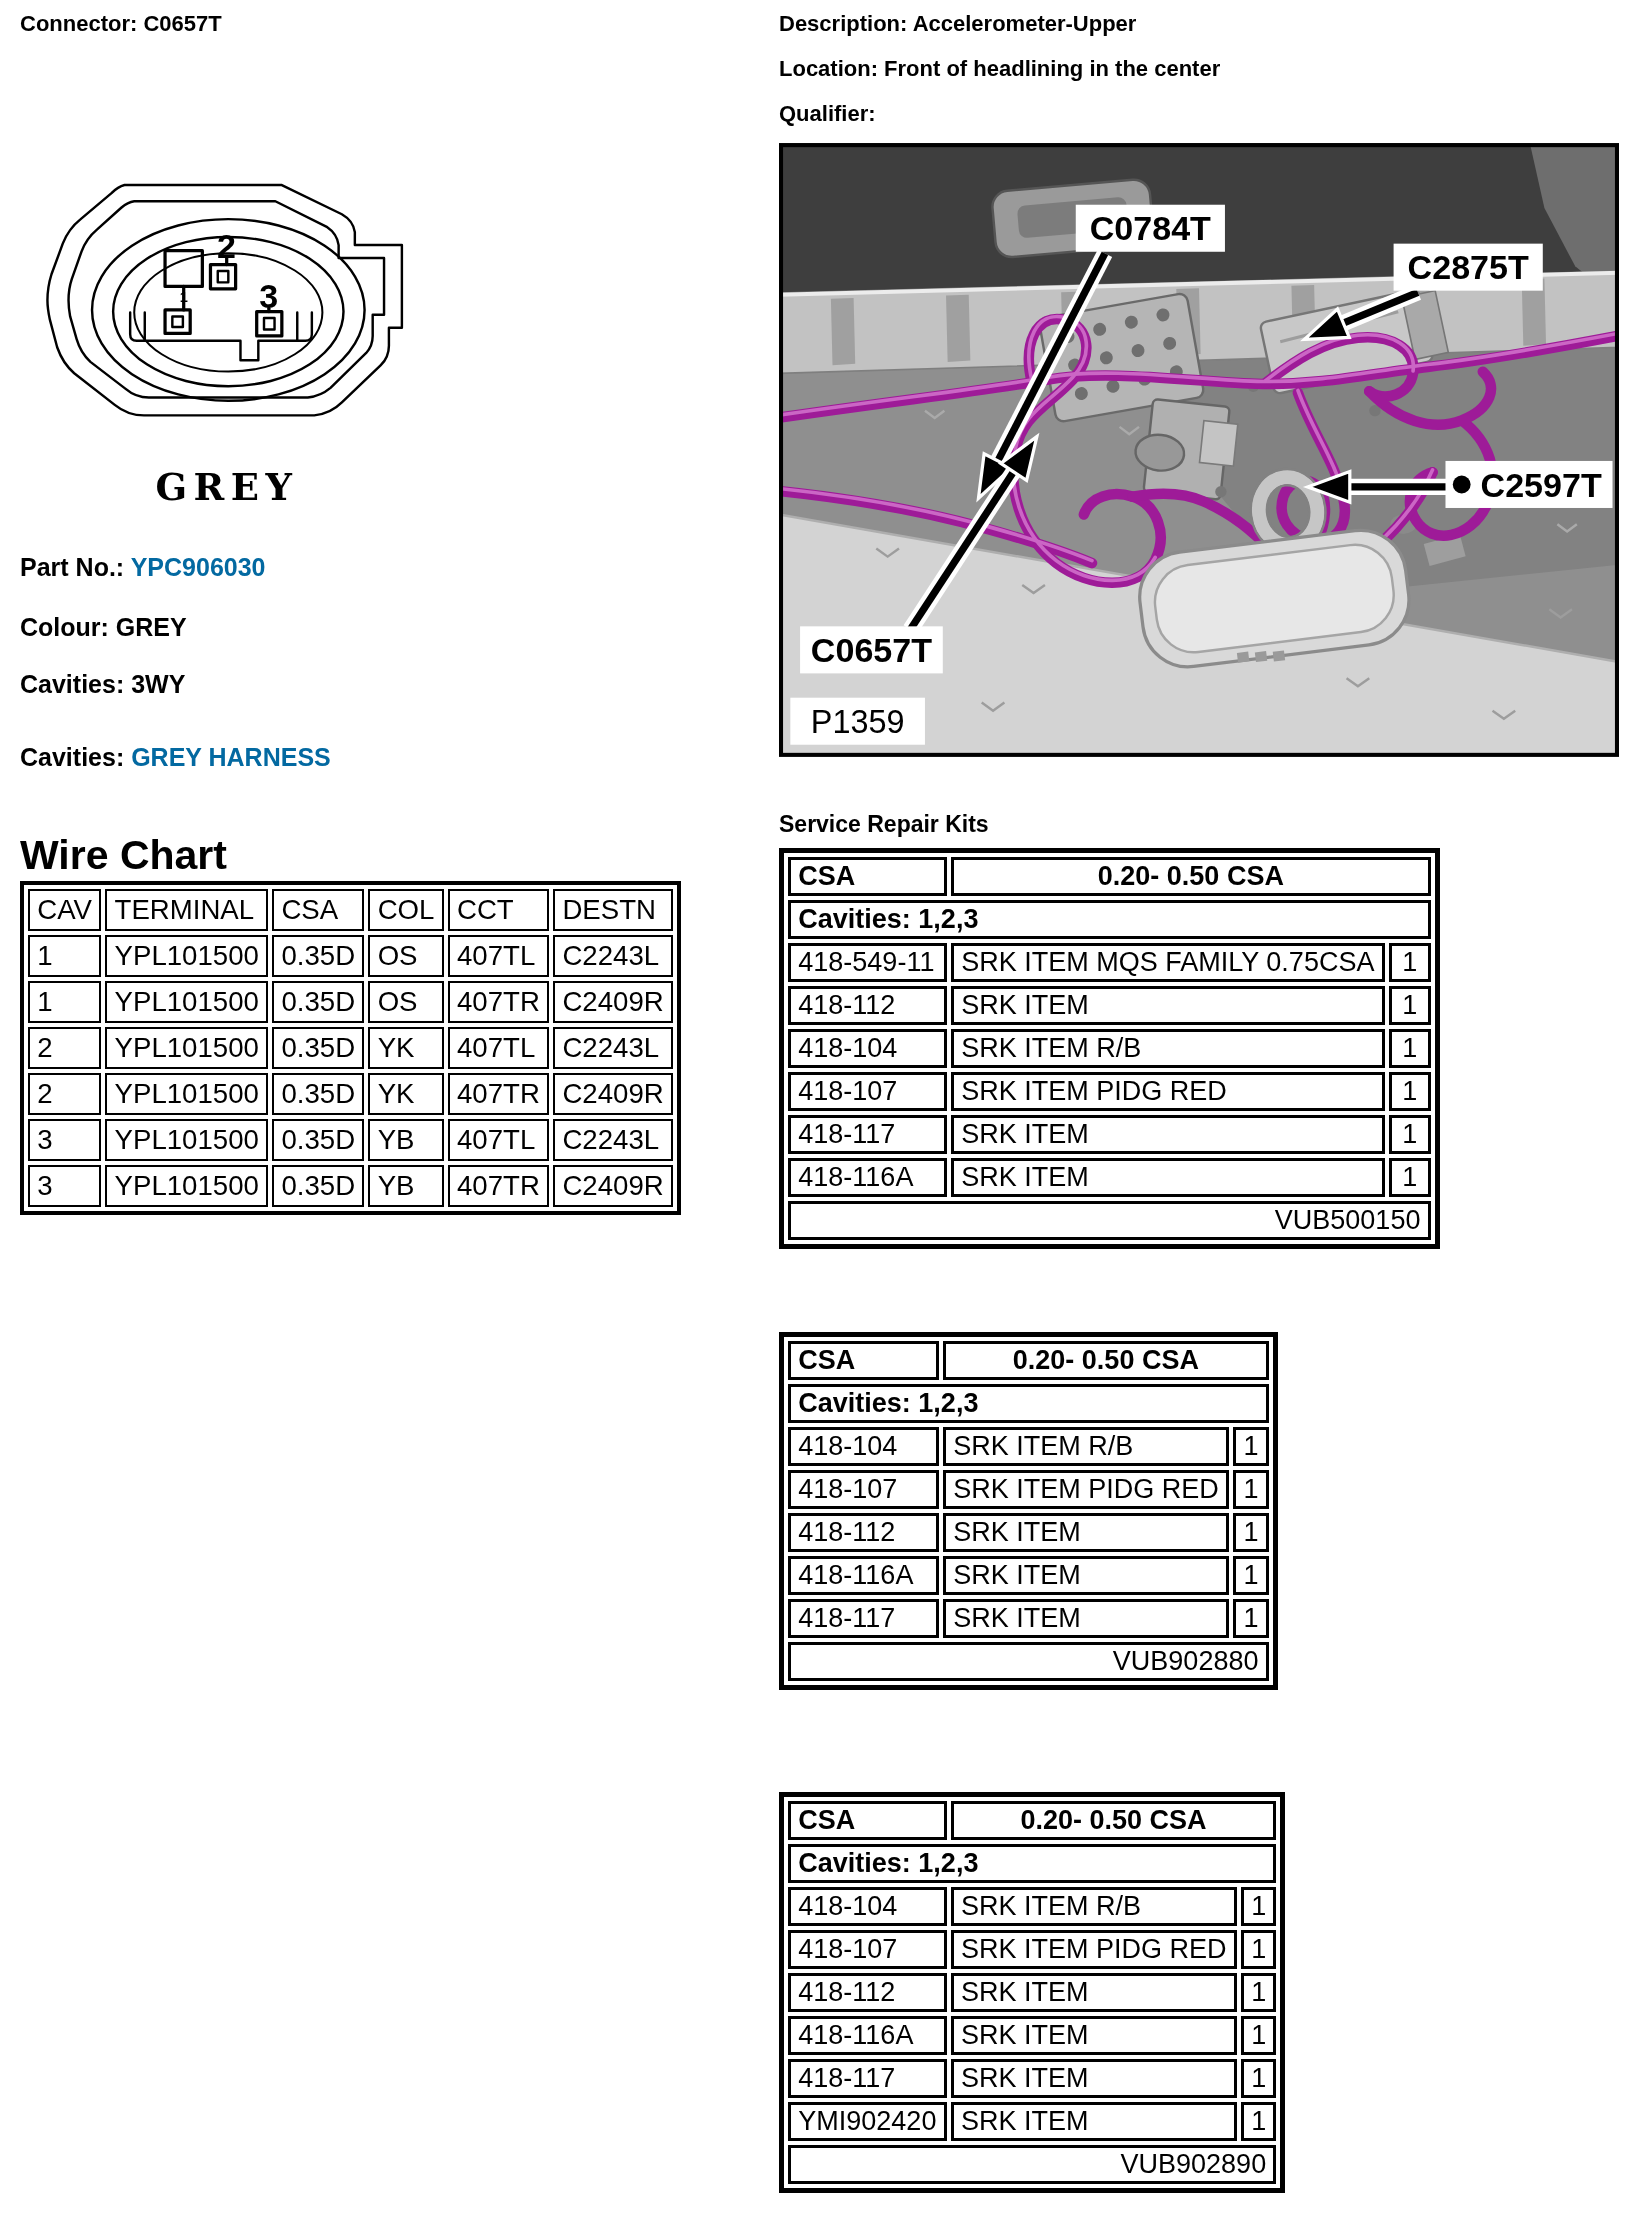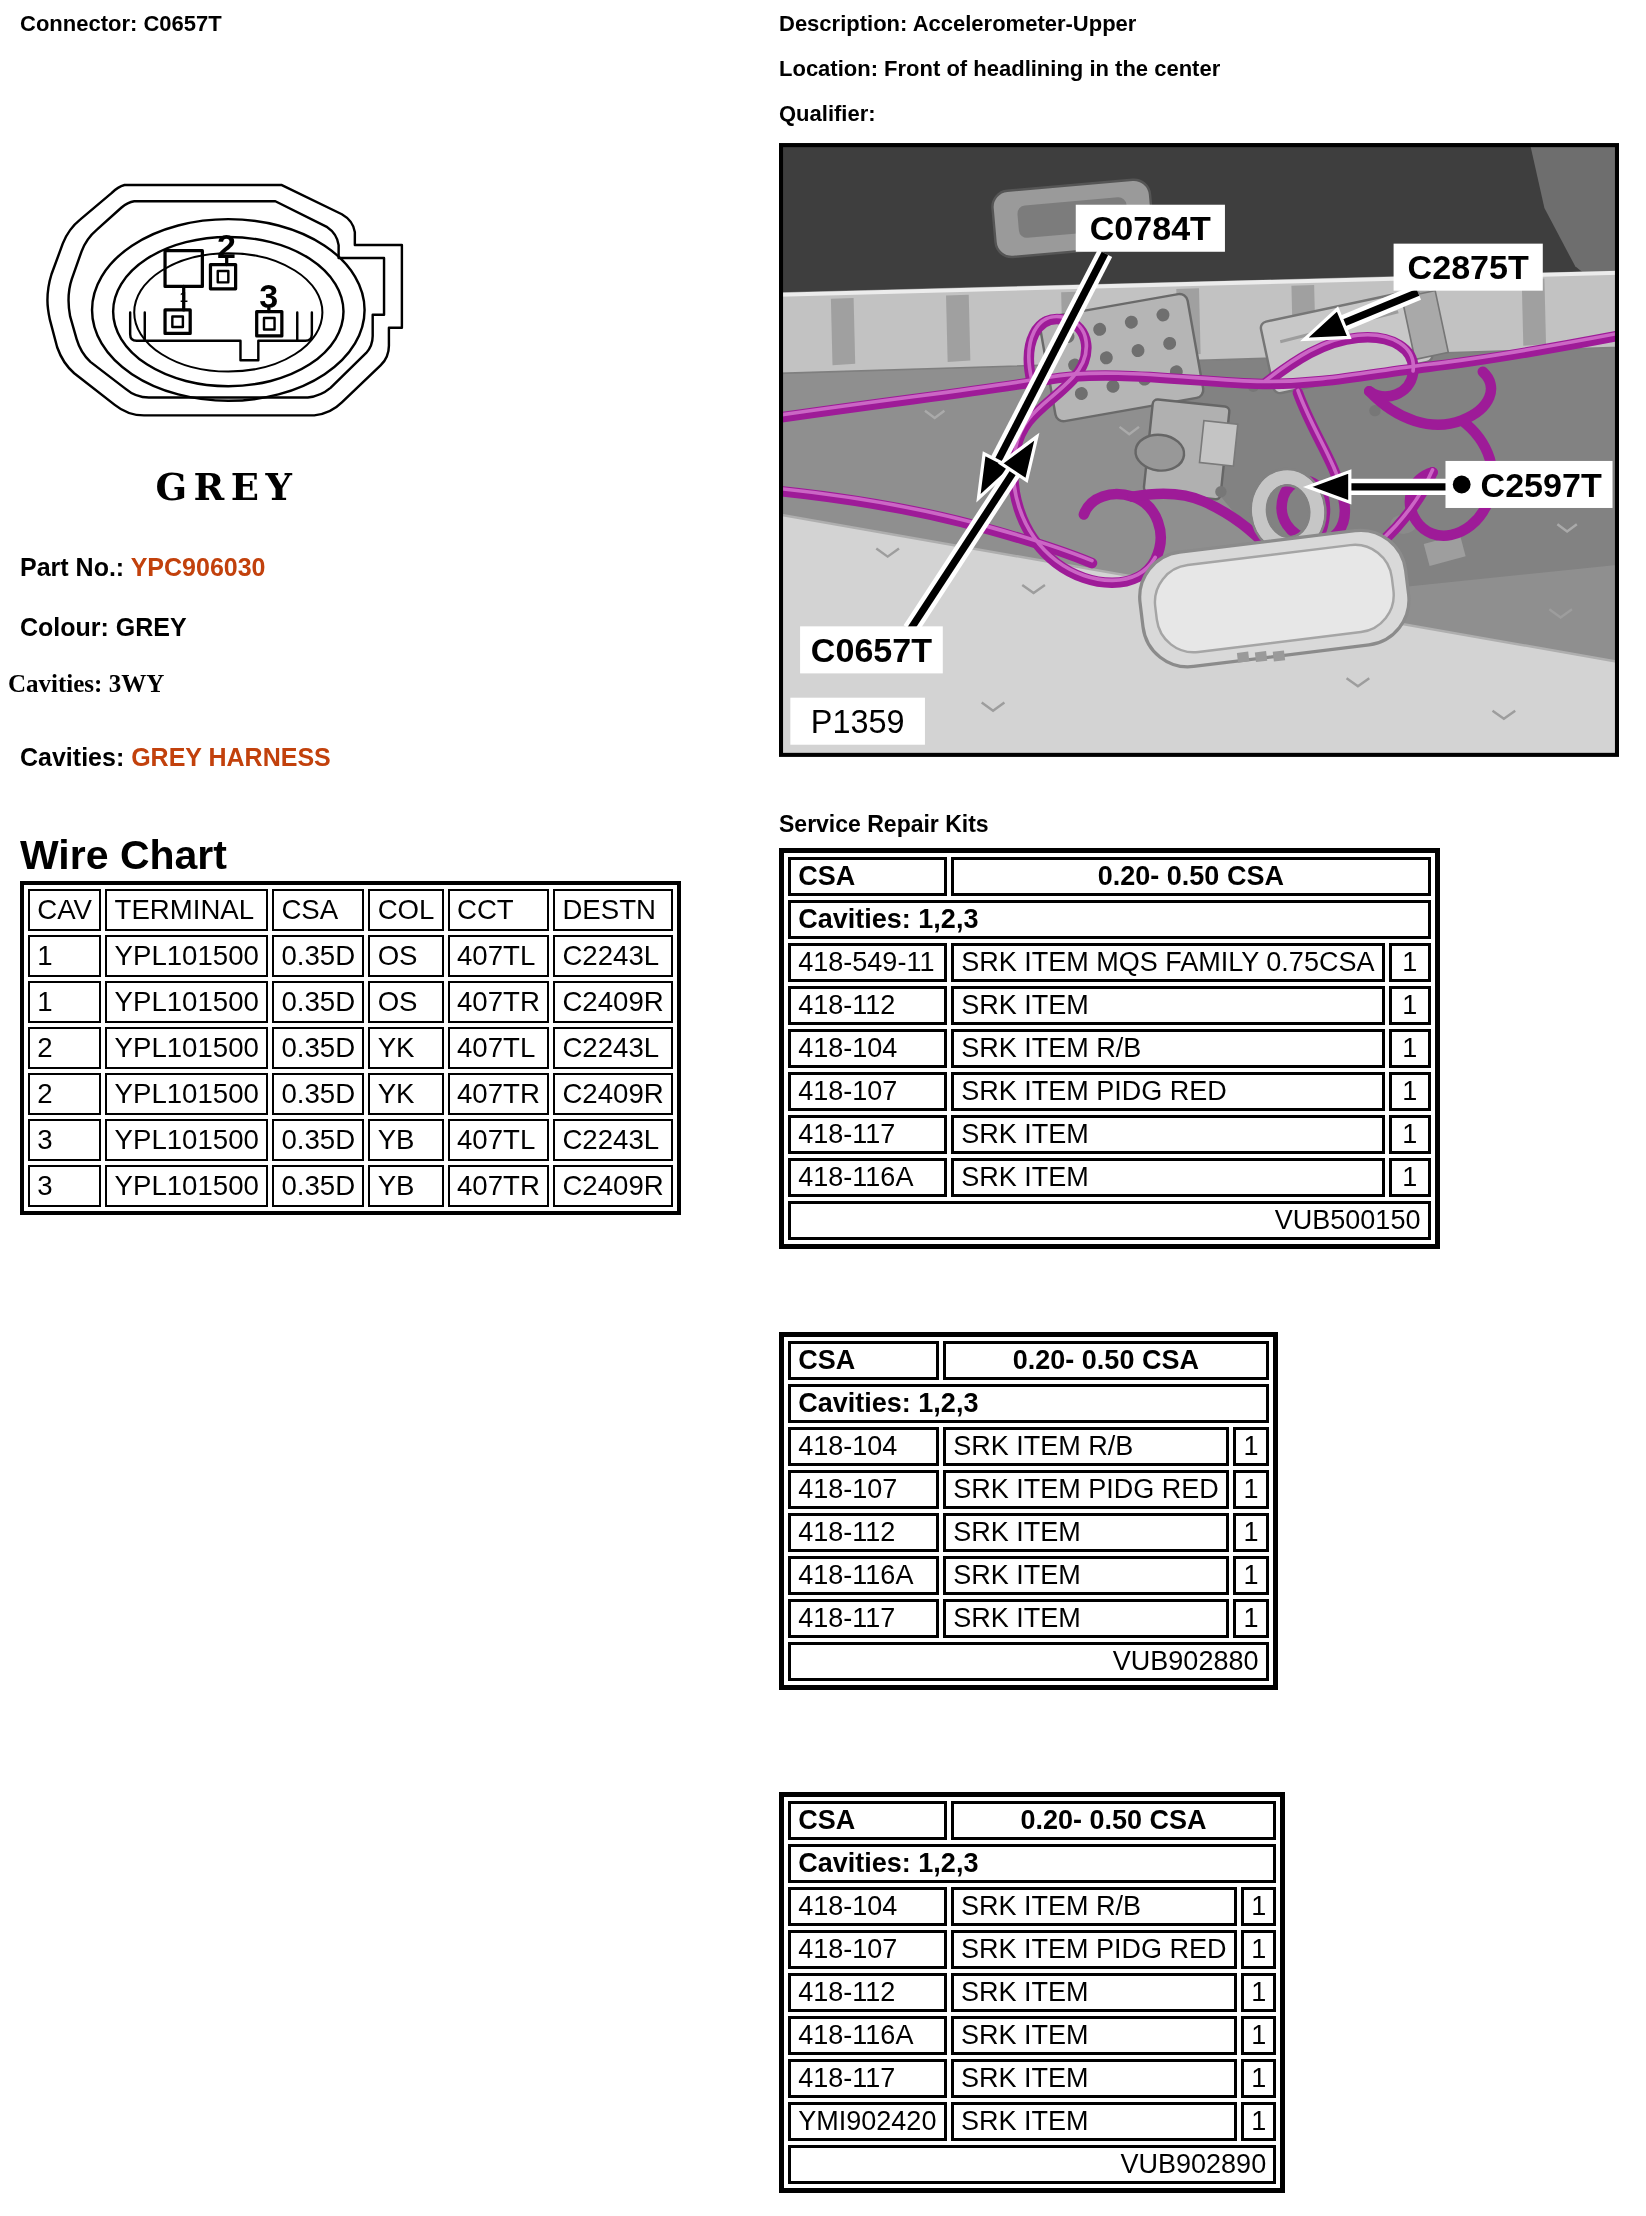--- a/index.html
+++ b/index.html
@@ -4,21 +4,21 @@
 <style>
   html,body{margin:0;padding:0;}
   body{
     width:1646px;height:2216px;position:relative;background:#ffffff;
     font-family:"Liberation Sans", sans-serif;color:#000;
     overflow:hidden;
   }
   .abs{position:absolute;}
   .hlabel{font-size:22px;font-weight:bold;white-space:nowrap;}
   .hline{margin-bottom:18.7px;}
-  .green{color:#c2410c;}
+  .green{color:#0369a1;}
   .info-line{font-size:25px;font-weight:bold;white-space:nowrap;}
   #grey-caption{
     left:65px;top:465px;width:324px;text-align:center;
     font-family:"DejaVu Serif", serif;font-weight:bold;font-size:37px;letter-spacing:6.5px;
   }
   #wire-chart-title{left:20px;top:832px;width:604px;
     font-size:41px;font-weight:bold;}
   #srk-heading{left:779px;top:811px;font-size:23px;font-weight:bold;}
 
   table.doc{
@@ -93,21 +93,21 @@
 <div id="grey-caption" class="abs">GREY</div>
 
 <div class="abs info-line" style="left:20px;top:553px;">
   <span>Part No.:</span>
   <span class="green">YPC906030</span>
 </div>
 <div class="abs info-line" style="left:20px;top:613px;">
   <span>Colour:</span>
   <span>GREY</span>
 </div>
-<div class="abs info-line" style="left:8px;top:670px;font-family:Liberation Serif, serif;">
+<div class="abs info-line" style="left:20px;top:670px;">
   <span>Cavities:</span>
   <span>3WY</span>
 </div>
 <div class="abs info-line" style="left:20px;top:743px;">
   <span>Cavities:</span>
   <span class="green">GREY HARNESS</span>
 </div>
 
 <svg id="headlining-photo" class="abs" width="840" height="614" viewBox="0 0 1036 757">
 

